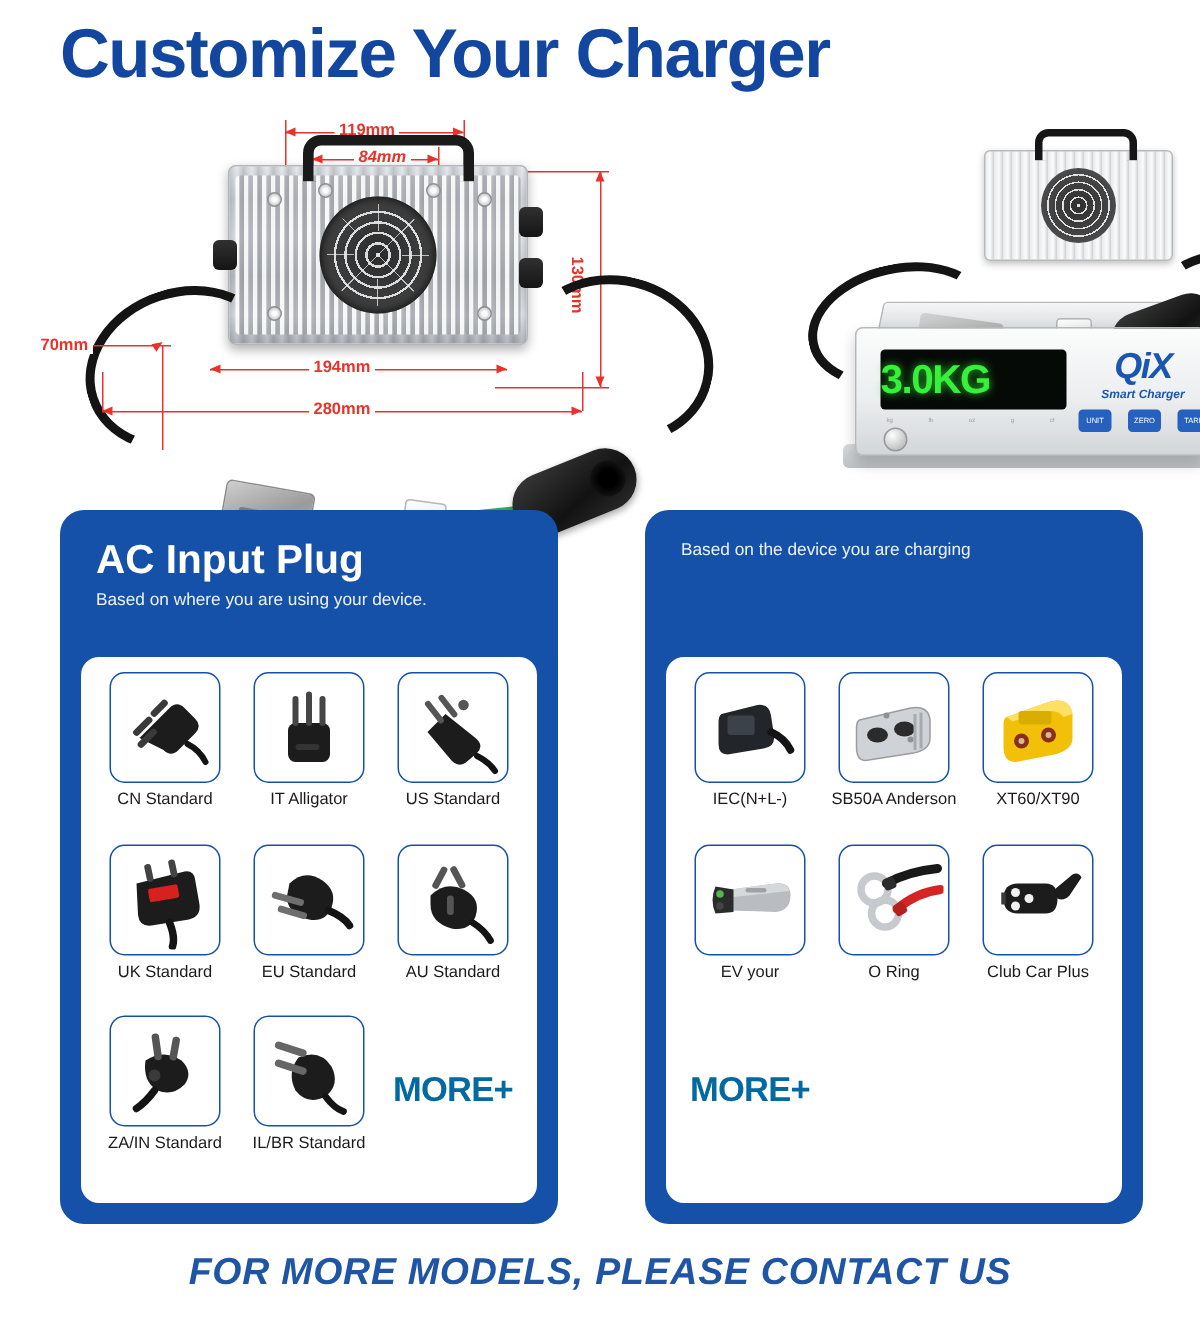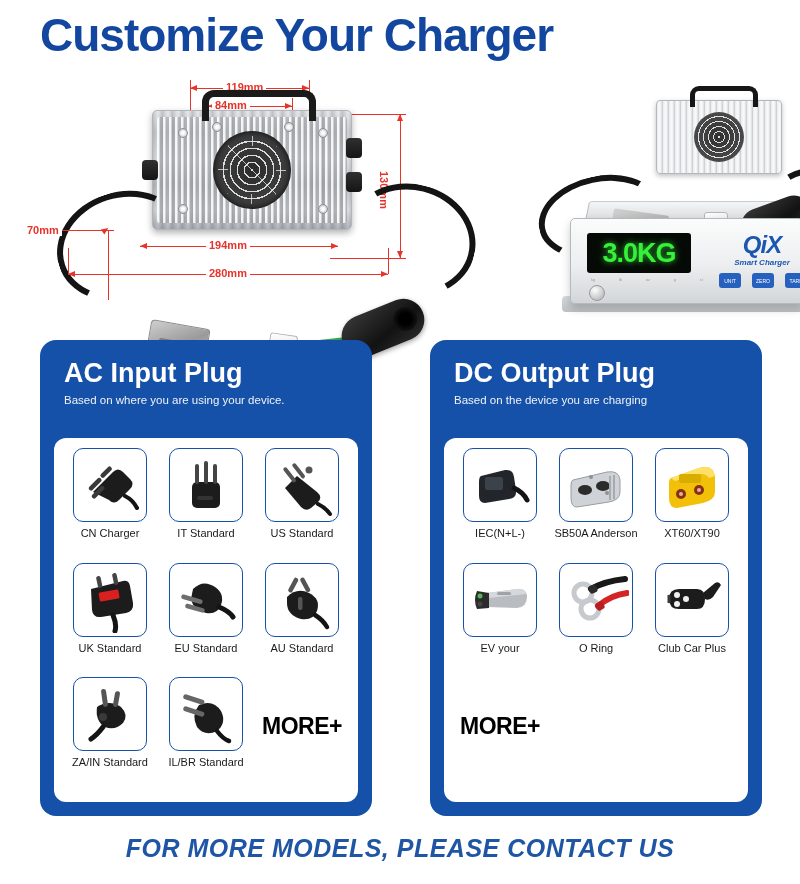--- a/index.html
+++ b/index.html
@@ -125,22 +125,22 @@
     border:1px solid #b7babd;transform:perspective(300px) rotateX(32deg);
   }
   .base{
     position:absolute;left:62px;top:128px;width:232px;height:84px;border-radius:5px;
     background:linear-gradient(180deg,#fbfcfc 0%,#eceeef 55%,#d3d6d9 100%);
     border:1px solid #b6b9bc;box-shadow:0 5px 10px rgba(0,0,0,.2);
   }
   .base-shadow{position:absolute;left:54px;top:206px;width:248px;height:16px;border-radius:4px;
     background:linear-gradient(180deg,#d8dbde,#bfc2c5);}
   .lcd{
-    position:absolute;left:16px;top:14px;width:104px;height:40px;border-radius:3px;
-    background:#060a06;display:flex;align-items:center;justify-content:center;
+    position:absolute;left:16px;top:14px;width:124px;height:40px;border-radius:3px;
+    background:#060a06;display:flex;align-items:center;
   }
   .lcd-text{color:#36f03a;font-size:27px;font-weight:bold;letter-spacing:-1px;
     text-shadow:0 0 6px rgba(54,240,58,.8);font-family:"Liberation Sans", sans-serif;}
   .lcd-marks{position:absolute;left:20px;top:58px;width:112px;display:flex;
     justify-content:space-between;font-size:4px;color:#9b9ea1;}
   .knob{position:absolute;left:18px;top:66px;width:14px;height:14px;border-radius:50%;
     background:radial-gradient(circle at 35% 30%,#fdfdfd,#a9acaf);border:1px solid #97999c;}
   .brand{position:absolute;left:150px;top:14px;width:82px;text-align:center;}
   .brand-name{color:#1b57b0;font-size:24px;font-weight:bold;font-style:italic;letter-spacing:-1px;line-height:1;}
   .brand-sub{color:#1b57b0;font-size:8px;font-style:italic;font-weight:bold;margin-top:1px;}
@@ -166,21 +166,21 @@
   .cell{display:flex;flex-direction:column;align-items:center;justify-content:flex-start;}
   .tile{
     width:72px;height:72px;border:1.6px solid #1551a8;border-radius:10px;
     display:flex;align-items:center;justify-content:center;overflow:hidden;
     background:#fff;
   }
   .tile svg{width:66px;height:66px;}
   .cell-label{font-size:11px;color:#1a1a1a;margin-top:5px;text-align:center;
     line-height:1.1;white-space:nowrap;}
   .more-cell{display:flex;align-items:center;justify-content:center;}
-  .more-text{color:#000000;font-size:23px;font-weight:bold;letter-spacing:-.5px;
+  .more-text{color:#0369a1;font-size:23px;font-weight:bold;letter-spacing:-.5px;
     margin-bottom:16px;}
 
   
   .footer{
     position:absolute;left:0;top:834px;width:800px;text-align:center;
     color:#1f55a5;font-size:25px;font-style:italic;font-weight:bold;letter-spacing:.5px;
   }
 </style>
 </head>
 <body>
@@ -196,21 +196,21 @@
     <div class="dimline-h" style="left:190px;top:16px;width:119px;"></div>
     <div class="arrow-l" style="left:190px;top:12.5px;"></div>
     <div class="arrow-r" style="left:302px;top:12.5px;"></div>
     <div class="dimlabel" style="left:223px;top:9px;">119mm</div>
 
     <div class="dimline-v" style="left:208px;top:26px;height:24px;"></div>
     <div class="dimline-v" style="left:292px;top:26px;height:24px;"></div>
     <div class="dimline-h" style="left:208px;top:34px;width:84px;"></div>
     <div class="arrow-l" style="left:208px;top:30.5px;"></div>
     <div class="arrow-r" style="left:285px;top:30.5px;"></div>
-    <div class="dimlabel" style="left:212px;top:27px;">84mm</div>
+    <div class="dimlabel" style="left:236px;top:27px;font-style:italic;">84mm</div>
 
     <div class="dimline-h" style="left:318px;top:42px;width:88px;"></div>
     <div class="dimline-h" style="left:330px;top:186px;width:76px;"></div>
     <div class="dimline-v" style="left:400px;top:42px;height:144px;"></div>
     <div class="arrow-u" style="left:396.5px;top:42px;"></div>
     <div class="arrow-d" style="left:396.5px;top:179px;"></div>
     <div class="dimlabel" style="left:390px;top:96px;transform:rotate(90deg);transform-origin:left top;">130mm</div>
 
     <div class="unit">
       <div class="unit-body">
@@ -303,34 +303,34 @@
         <div class="cell">
           <div class="tile">
             <svg viewBox="0 0 66 66">
               <path d="M16 40 L36 20 Q41 15 46 20 L53 27 Q58 32 53 37 L42 48 Q37 53 32 48 Z" fill="#1c1c1c"></path>
               <rect x="10" y="30" width="16" height="4.5" rx="2" transform="rotate(-45 18 32)" fill="#3a3a3a"></rect>
               <rect x="13" y="38" width="16" height="4.5" rx="2" transform="rotate(-45 21 40)" fill="#3a3a3a"></rect>
               <rect x="22" y="18" width="14" height="4.5" rx="2" transform="rotate(-45 29 20)" fill="#3a3a3a"></rect>
               <path d="M48 44 Q56 48 60 56" stroke="#141414" stroke-width="4" fill="none" stroke-linecap="round"></path>
             </svg>
           </div>
-          <div class="cell-label">CN Charger</div>
+          <div class="cell-label">CN Standard</div>
         </div>
 
         <div class="cell">
           <div class="tile">
             <svg viewBox="0 0 66 66">
               <rect x="19" y="30" width="28" height="26" rx="5" fill="#1c1c1c"></rect>
               <rect x="22" y="12" width="4" height="20" rx="2" fill="#454545"></rect>
               <rect x="31" y="9" width="4" height="23" rx="2" fill="#454545"></rect>
               <rect x="40" y="12" width="4" height="20" rx="2" fill="#454545"></rect>
               <rect x="24" y="44" width="16" height="4" rx="2" fill="#333"></rect>
             </svg>
           </div>
-          <div class="cell-label">IT Standard</div>
+          <div class="cell-label">IT Alligator</div>
         </div>
 
         <div class="cell">
           <div class="tile">
             <svg viewBox="0 0 66 66">
               <path d="M28 24 L48 40 Q54 45 49 50 L42 56 Q37 60 32 55 L16 36 Z" fill="#1c1c1c"></path>
               <rect x="18" y="14" width="4" height="18" rx="2" transform="rotate(-38 20 22)" fill="#555"></rect>
               <rect x="27" y="10" width="4" height="18" rx="2" transform="rotate(-38 29 18)" fill="#555"></rect>
               <circle cx="40" cy="18" r="3.5" fill="#555"></circle>
               <path d="M49 52 Q57 56 61 62" stroke="#141414" stroke-width="4" fill="none" stroke-linecap="round"></path>
@@ -404,21 +404,20 @@
 
         <div class="cell more-cell">
           <div class="more-text">MORE+</div>
         </div>
 
       </div>
     </div>
   </div>
 
   <div class="panel dc">
-    <div class="panel-title">DC Output Plug</div>
     <div class="panel-sub">Based on the device you are charging</div>
     <div class="card">
       <div class="grid">
 
         <div class="cell">
           <div class="tile">
             <svg viewBox="0 0 66 66">
               <path d="M14 24 L38 18 Q46 17 47 25 L49 38 Q50 46 42 47 L18 51 Q12 51 12 44 L12 30 Q12 25 14 24 Z" fill="#22262b"></path>
               <rect x="18" y="25" width="18" height="13" rx="2" fill="#3c424a"></rect>
               <path d="M47 36 Q56 40 60 48" stroke="#141414" stroke-width="5" fill="none" stroke-linecap="round"></path>

